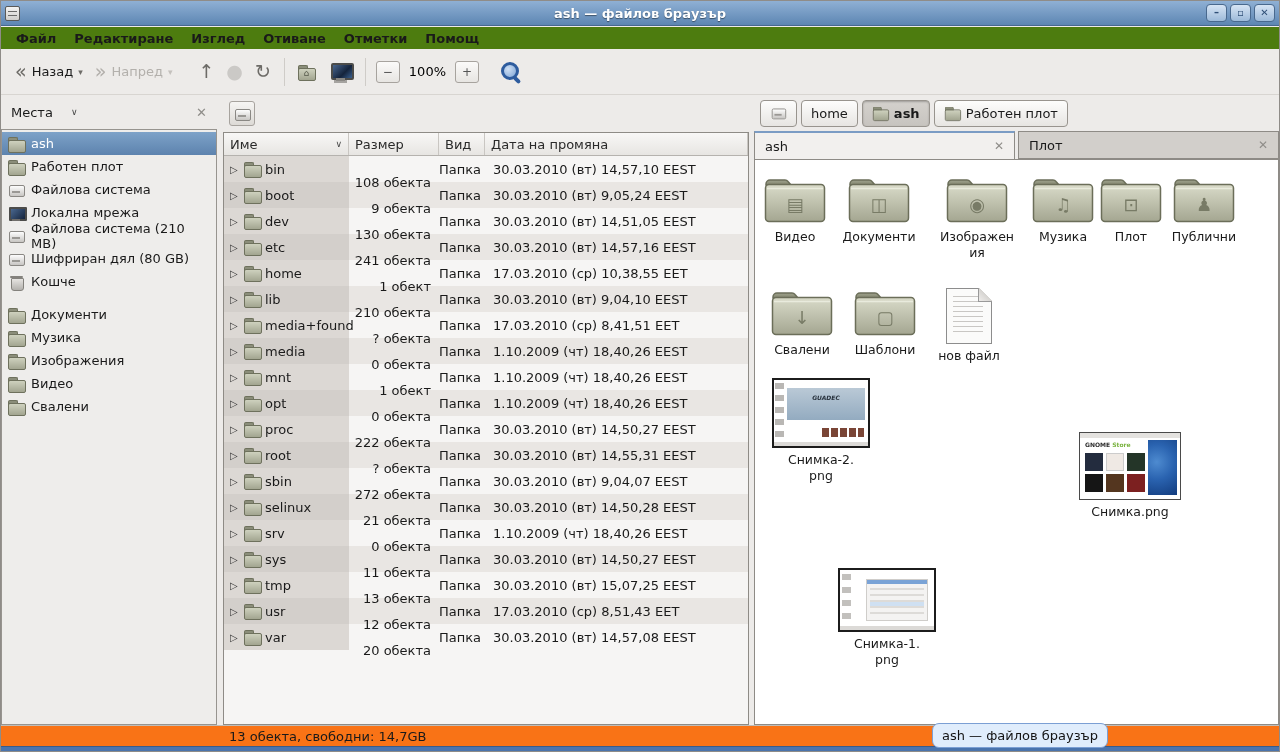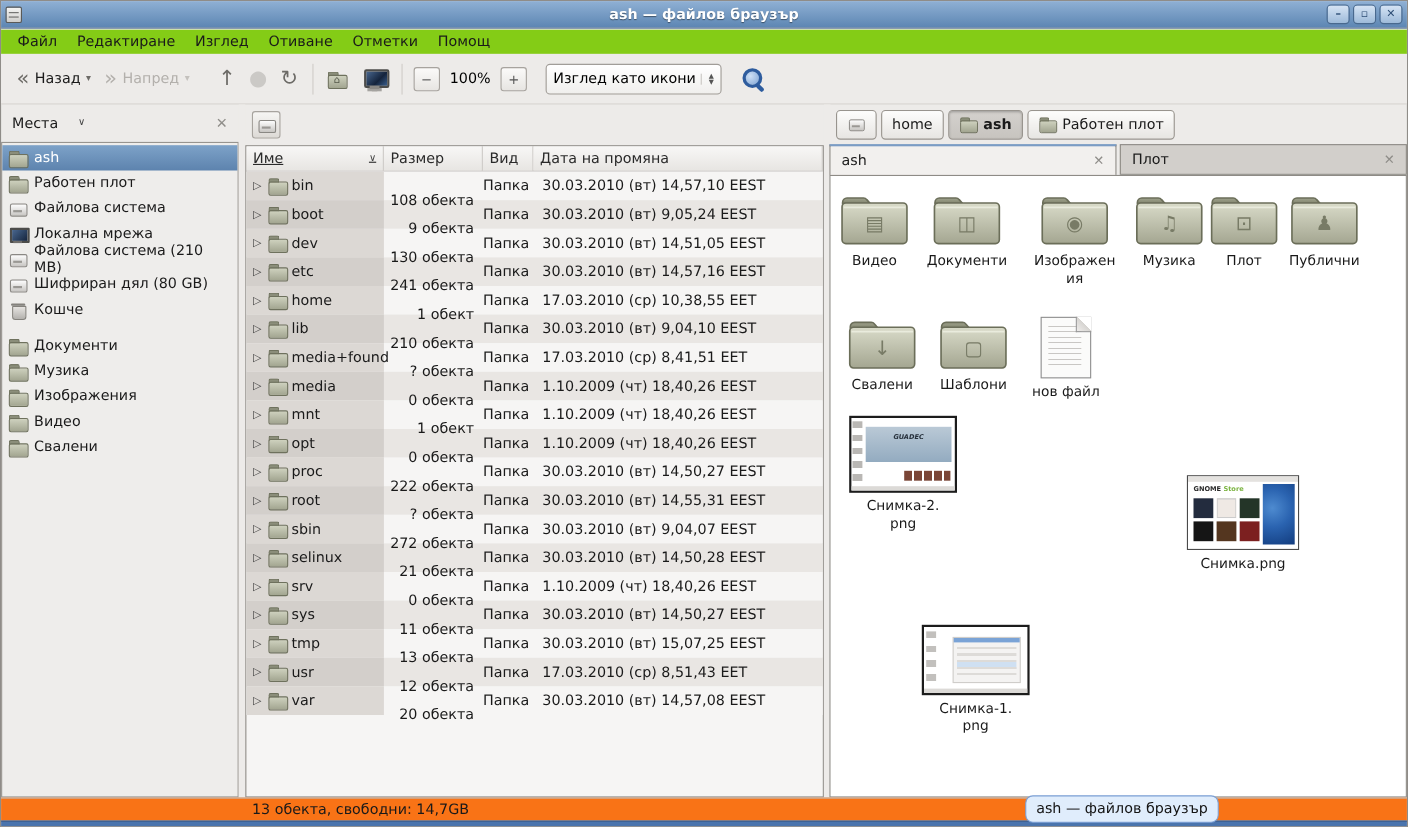--- a/index.html
+++ b/index.html
@@ -11,21 +11,21 @@
     background:linear-gradient(#8fb0d4,#6априори); background:linear-gradient(#8fb0d4,#5d86b3);
     border-bottom:1px solid #46688f; display:flex; align-items:center; padding:0 4px; }
   .win-icon { width:15px; height:15px; background:linear-gradient(#f4f4f2,#cfcecb); border:1px solid #5a5a58; border-radius:2px; position:relative; }
   .win-icon::before { content:""; position:absolute; left:2px; right:2px; top:4px; height:1px; background:#6a6a68; box-shadow:0 4px 0 #6a6a68; }
   .title { position:absolute; left:0; right:0; text-align:center; color:#fff; font-weight:bold; font-size:13px; text-shadow:0 1px 1px rgba(0,0,0,.45); pointer-events:none; }
   .winbtns { margin-left:auto; display:flex; gap:3px; z-index:2; }
   .winbtn { width:21px; height:18px; border:1px solid #49698e; border-radius:4px;
     background:linear-gradient(#d6e4f4,#9dbad9); color:#2f4f76; font-size:10px; line-height:16px; text-align:center; font-weight:bold; }
 
   
-  .menubar { position:absolute; left:0; top:26px; right:0; height:22px; background:#84cc16; display:flex; align-items:center; padding-left:6px; }
+  .menubar { position:absolute; left:0; top:26px; right:0; height:22px; background:#4d7c0f; display:flex; align-items:center; padding-left:6px;font-weight:bold; }
   .menu-item { padding:2px 9px; font-size:13px; color:#1a1a1a; }
 
   
   .toolbar { position:absolute; left:0; top:48px; right:0; height:46px; background:#edebe9; border-bottom:1px solid #d8d5d1; display:flex; align-items:center; padding-left:8px; }
   .tbtn { display:flex; align-items:center; gap:5px; height:34px; padding:0 6px; border-radius:4px; font-size:13px; color:#1a1a1a; }
   .tbtn .glyph { font-size:19px; color:#6d6b67; line-height:1; }
   .tbtn.disabled, .tbtn.disabled .glyph { color:#b3b0ac; }
   .caret { font-size:9px; color:#6d6b67; }
   .tbtn.disabled .caret { color:#c4c1bd; }
   .tsep { width:1px; height:28px; background:#cfccc8; margin:0 7px; }
@@ -69,21 +69,21 @@
   .split { position:absolute; top:94px; bottom:26px; width:6px; background:#edebe9; }
 
   
   .treepane { position:absolute; left:222px; top:94px; width:526px; bottom:26px; }
   .tree-top { height:37px; display:flex; align-items:center; padding-left:6px; }
   .btn-sq { width:26px; height:25px; border:1px solid #a7a39e; border-radius:3px; background:linear-gradient(#f6f5f3,#dddad6); display:flex; align-items:center; justify-content:center; }
   .tree-table { position:absolute; left:0; top:37px; right:0; bottom:0; border:1px solid #8e8b86; background:#f6f5f4; overflow:hidden; }
   .thead { display:flex; height:23px; border-bottom:1px solid #b5b2ae; }
   .th { background:linear-gradient(#f8f7f6,#e7e5e2); border-right:1px solid #c9c6c2; font-size:13px; color:#2a2a2a; display:flex; align-items:center; padding:0 6px; }
   .th .sort { margin-left:auto; font-size:9px; color:#444; }
-  .col-name { width:125px; flex:none;text-decoration:underline; }
+  .col-name { width:125px; flex:none; }
   .col-size { width:90px;  flex:none; }
   .col-type { width:46px;  flex:none; }
   .col-date { flex:1; }
   .trow { display:flex; height:26px; align-items:center; font-size:13px; color:#1a1a1a; background:#f6f5f4; }
   .trow.alt { background:#e9e6e3; }
   .c-name { width:125px; flex:none; height:100%; display:flex; align-items:center; gap:4px; padding:0 2px 0 6px; background:#dcd8d4; }
   .trow.alt .c-name { background:#d3cfcb; }
   .exp { font-size:10px; color:#3a3a3a; width:10px; flex:none; }
   .c-size { width:90px; flex:none; text-align:right; padding-right:8px;margin-top:26px; }
   .c-type { width:46px; flex:none; }
@@ -222,27 +222,20 @@
         <span class="mi mi-folder"><span class="ovl">⌂</span></span>
       </span>
     </div>
     <div class="tbtn">
       <span class="ic-computer"></span>
     </div>
     <div class="tsep"></div>
     <div class="sqbtn">−</div>
     <span class="zoomlvl">100%</span>
     <div class="sqbtn">+</div>
-    <div class="viewsel">
-      <span>Изглед като икони</span>
-      <span class="spin">
-          <span>▲</span>
-          <span>▼</span>
-        </span>
-    </div>
     <span class="ic-search"></span>
   </div>
 
   <div class="sidebar">
     <div class="side-head">
       <span>Места</span>
       <span class="dd">∨</span>
       <span class="side-close">✕</span>
     </div>
     <div class="side-list" id="sidelist">

